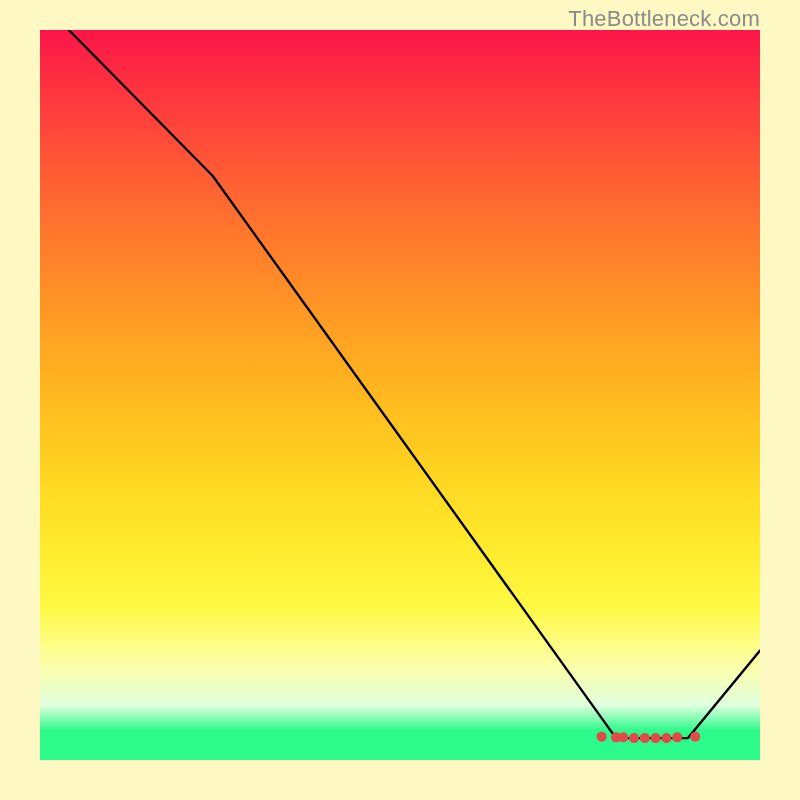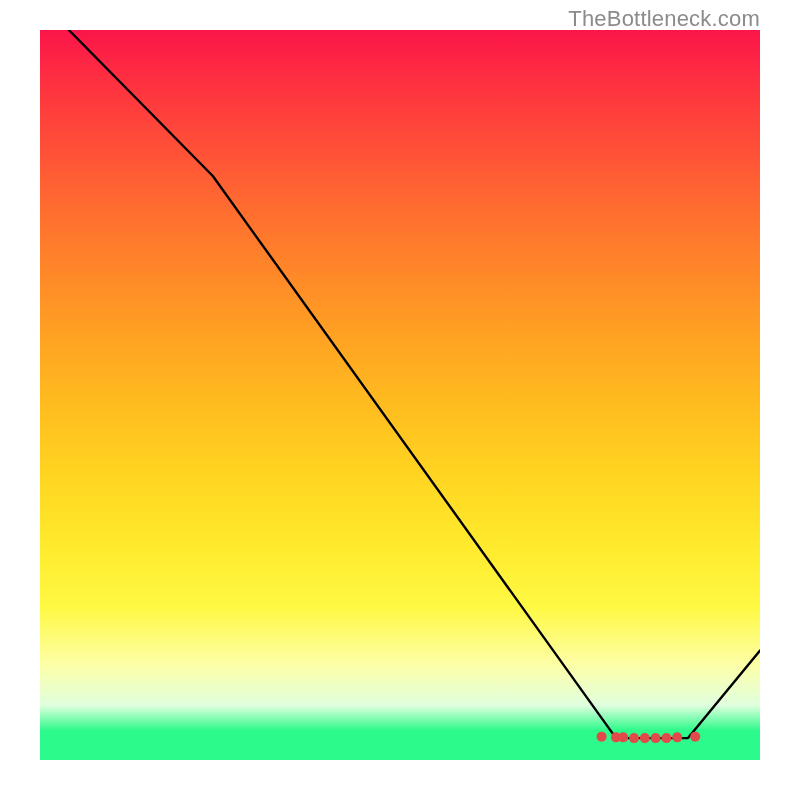--- a/index.html
+++ b/index.html
@@ -8,21 +8,21 @@
     width: 800px;
     height: 800px;
     background: #000;
     overflow: hidden;
     font-family: Arial, Helvetica, sans-serif;
   }
   .frame {
     position: relative;
     width: 800px;
     height: 800px;
-    background: #ffffff;
+    background: #fef9c3;
   }
   .plot {
     position: absolute;
     left: 40px;
     top: 30px;
     width: 720px;
     height: 730px;
     background: linear-gradient(
       to bottom,
       #fb1549 0%,

